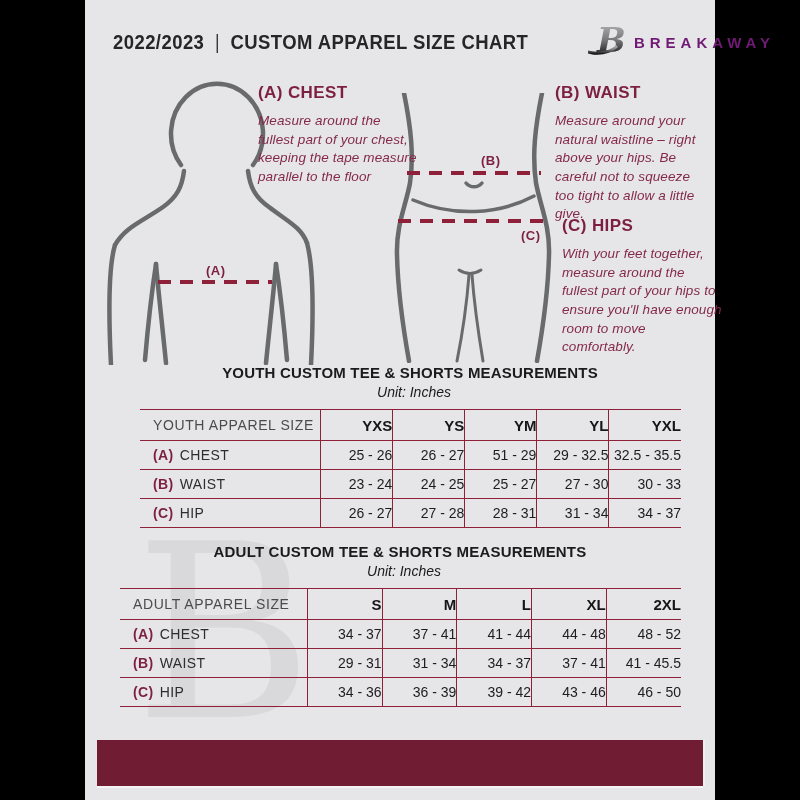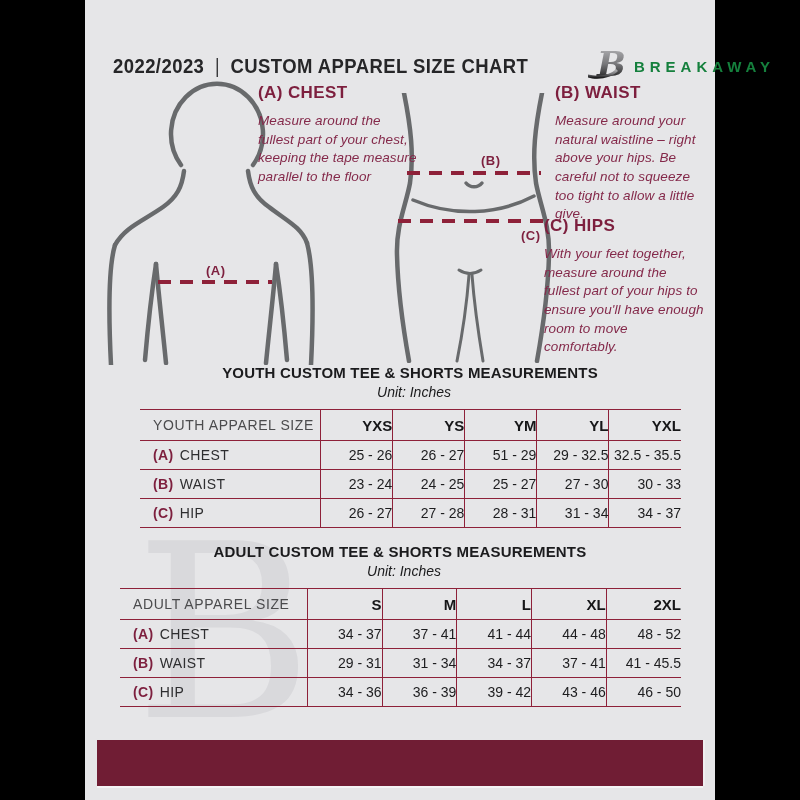--- a/index.html
+++ b/index.html
@@ -3,27 +3,27 @@
 <meta charset="utf-8">
 <style>
   html,body{margin:0;padding:0;background:#000;}
   #canvas{position:relative;width:800px;height:800px;background:#000;overflow:hidden;
           font-family:"Liberation Sans", sans-serif;}
   .page{position:absolute;left:85px;top:0;width:630px;height:800px;background:#e6e6e8;}
   .page *{box-sizing:border-box;}
 
   
   .header{position:absolute;left:0;right:0;top:20px;height:44px;display:flex;
-          align-items:center;justify-content:space-between;padding:0 22px 0 28px;margin-top:24px;}
+          align-items:center;justify-content:space-between;padding:0 22px 0 28px;}
   .hdr-title{display:flex;align-items:center;gap:11px;font-weight:bold;font-size:21px;
              color:#262628;letter-spacing:.5px;transform:scaleX(.88);transform-origin:left center;
              white-space:nowrap;}
   .hdr-divider{font-weight:normal;color:#3a3a3c;font-size:20px;padding:0 1px;}
   .brand{display:flex;align-items:center;gap:9px;}
-  .brand-text{font-weight:bold;font-size:15px;letter-spacing:5px;color:#15803d;white-space:nowrap;}
+  .brand-text{font-weight:bold;font-size:15px;letter-spacing:5px;color:#701a75;white-space:nowrap;}
 
   
   .fig{position:absolute;}
   .fig svg{display:block;}
   .diagram-label{position:absolute;font-size:13px;font-weight:bold;color:#7d1f3e;letter-spacing:.5px;}
 
   
   .instr{position:absolute;}
   .instr h3{margin:0 0 9px 0;font-size:17px;font-weight:bold;color:#7d1f3e;letter-spacing:.4px;}
   .instr p{margin:0;font-size:13.5px;font-style:italic;color:#84294a;line-height:1.38;
@@ -119,21 +119,21 @@
     <span class="diagram-label" style="left:436px;top:228px;">(C)</span>
 
     <div class="instr" style="left:173px;top:83px;width:160px;">
       <h3>(A) CHEST</h3>
       <p>Measure around the fullest part of your chest, keeping the tape measure parallel to the floor</p>
     </div>
     <div class="instr" style="left:470px;top:83px;width:156px;">
       <h3>(B) WAIST</h3>
       <p>Measure around your natural waistline – right above your hips. Be careful not to squeeze too tight to allow a little give.</p>
     </div>
-    <div class="instr" style="left:459px;top:216px;width:160px;">
+    <div class="instr" style="left:477px;top:216px;width:160px;">
       <h3>(C) HIPS</h3>
       <p>With your feet together, measure around the fullest part of your hips to ensure you'll have enough room to move comfortably.</p>
     </div>
 
     <div class="watermark">B</div>
 
     <div class="tbl-section" style="top:364px;padding-left:20px;">
       <h2>YOUTH CUSTOM TEE &amp; SHORTS MEASUREMENTS</h2>
       <p class="unit">Unit: Inches</p>
       <table>

